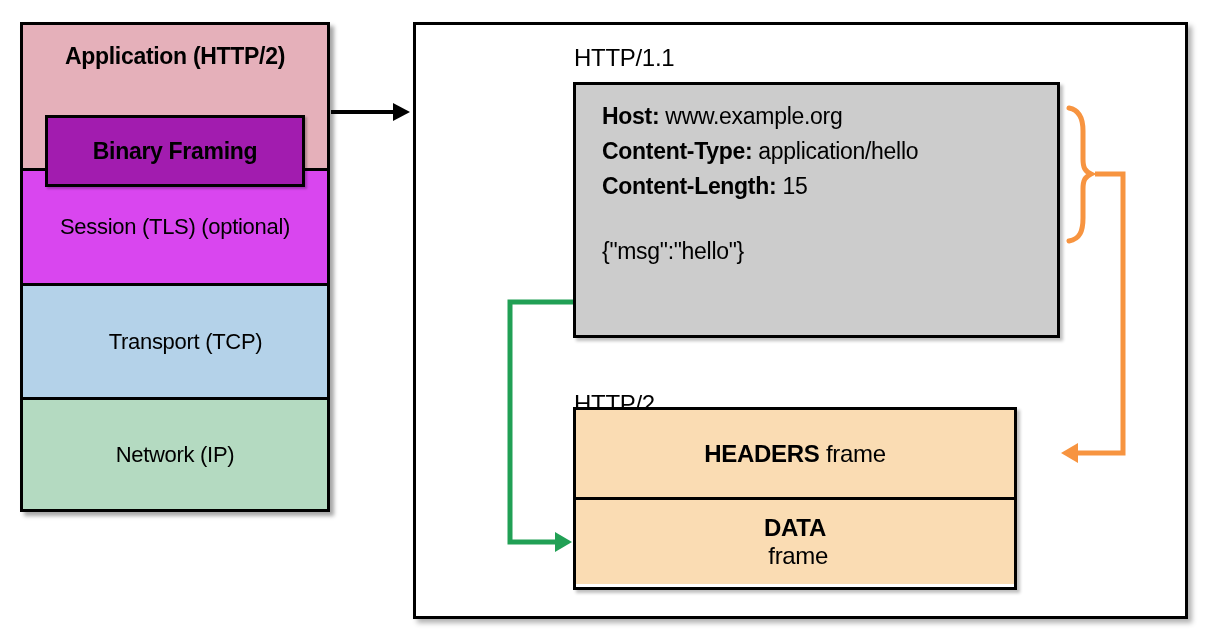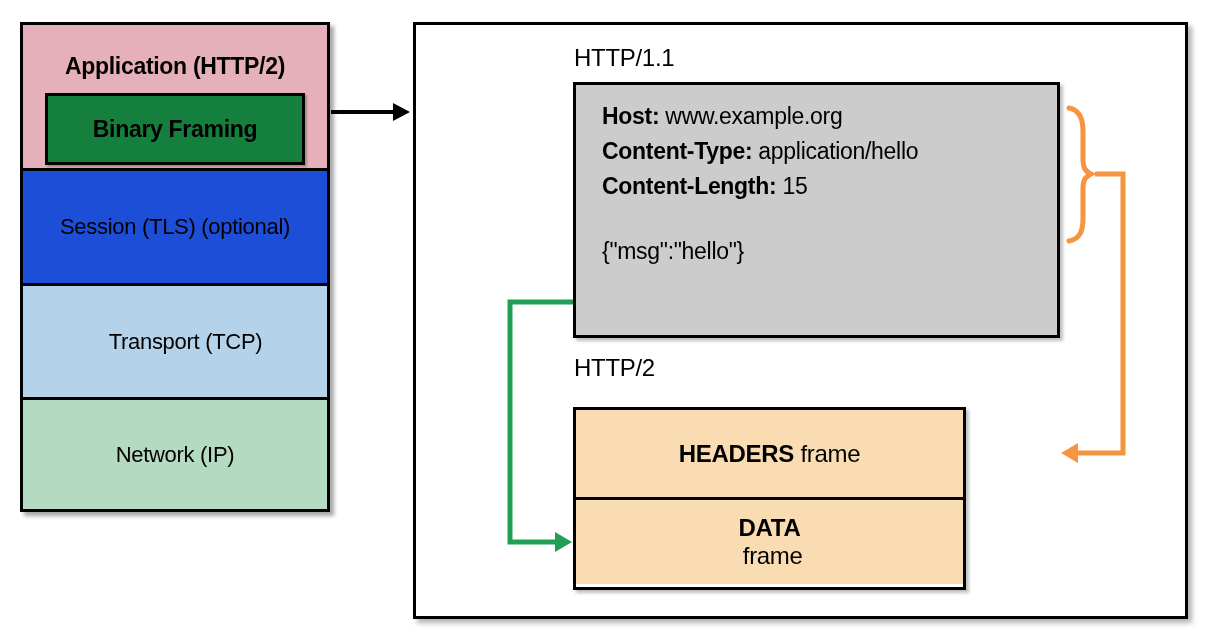--- a/index.html
+++ b/index.html
@@ -12,77 +12,77 @@
 
   
   .stack{
     left:20px;top:22px;width:310px;height:490px;
     border:3px solid #000;background:#fff;
     box-shadow:4px 4px 4px rgba(0,0,0,0.35);
   }
   .layer{box-sizing:border-box;display:flex;align-items:center;justify-content:center;
          font-size:22px;}
   .layer-app{height:143px;position:relative;display:block;}
-  .layer-app .app-label{padding-top:28px;text-align:center;font-weight:bold;font-size:23px;}
+  .layer-app .app-label{padding-top:18px;text-align:center;font-weight:bold;font-size:23px;}
   .binary-framing{
     position:absolute;left:22px;top:68px;width:260px;height:72px;
     border:3px solid #000;box-sizing:border-box;
     display:flex;align-items:center;justify-content:center;
     font-weight:bold;font-size:23px;
     box-shadow:2px 2px 2px rgba(0,0,0,0.25);
   }
   .layer-session{height:115px;border-top:3px solid #000;}
   .layer-transport{height:114px;border-top:3px solid #000;}
   .layer-network{height:112px;border-top:3px solid #000;}
 
   
   .panel{
     left:413px;top:22px;width:775px;height:597px;
     border:3px solid #000;background:#fff;
     box-shadow:4px 4px 5px rgba(0,0,0,0.3);
   }
   .section-label{font-size:24px;line-height:1;}
   .http11-label{left:574px;top:46px;}
-  .http2-label{left:574px;top:356px;}
+  .http2-label{left:574px;top:392px;}
 
   .request-box{
     left:573px;top:82px;width:487px;height:256px;
     border:3px solid #000;
     padding:14px 0 0 26px;
     box-shadow:3px 3px 3px rgba(0,0,0,0.25);
   }
   .req-line{font-size:23px;line-height:35px;white-space:pre;}
   .req-line b{font-weight:bold;}
   .req-body{margin-top:30px;}
 
   .frames{
-    left:573px;top:407px;width:393px;height:183px;
+    left:573px;top:407px;width:444px;height:183px;
     border:3px solid #000;
     box-shadow:3px 3px 3px rgba(0,0,0,0.25);
   }
   .frame-row{box-sizing:border-box;height:87px;display:flex;align-items:center;justify-content:center;
              font-size:24px;white-space:pre;}
   .frame-row b{font-weight:bold;}
   .frame-row + .frame-row{border-top:3px solid #000;flex-direction:column;}
 
   .arrow-overlay{position:absolute;left:0;top:0;width:1210px;height:638px;pointer-events:none;}
 </style>
 </head>
 <body>
 
 <div class="canvas">
 
   <div class="abs stack">
     <div class="layer layer-app" style="background-color: rgb(229, 176, 186);">
       <div class="app-label">Application (HTTP/2)</div>
-      <div class="binary-framing" style="background-color: #15803d;">
+      <div class="binary-framing" style="background-color: #a21caf; margin-top: 22px;">
         <span>Binary Framing</span>
       </div>
     </div>
-    <div class="layer layer-session" style="background-color: #1d4ed8;">
+    <div class="layer layer-session" style="background-color: #d946ef;">
       <span>Session (TLS) (optional)</span>
     </div>
     <div class="layer layer-transport" style="background-color: rgb(180, 210, 233); padding-left: 21px;">
       <span>Transport (TCP)</span>
     </div>
     <div class="layer layer-network" style="background-color: rgb(180, 218, 193);">
       <span>Network (IP)</span>
     </div>
   </div>
 

